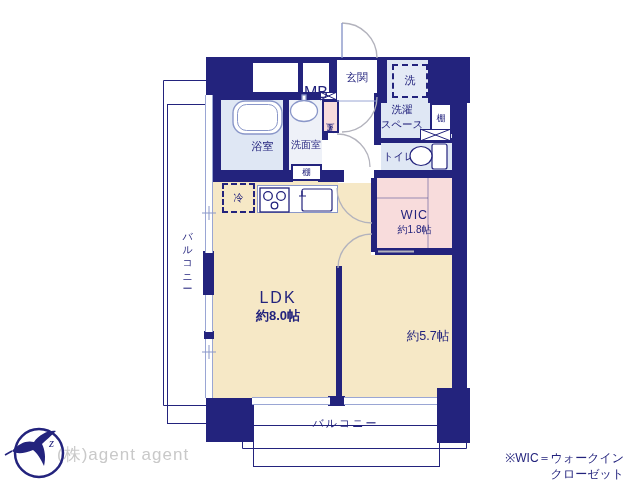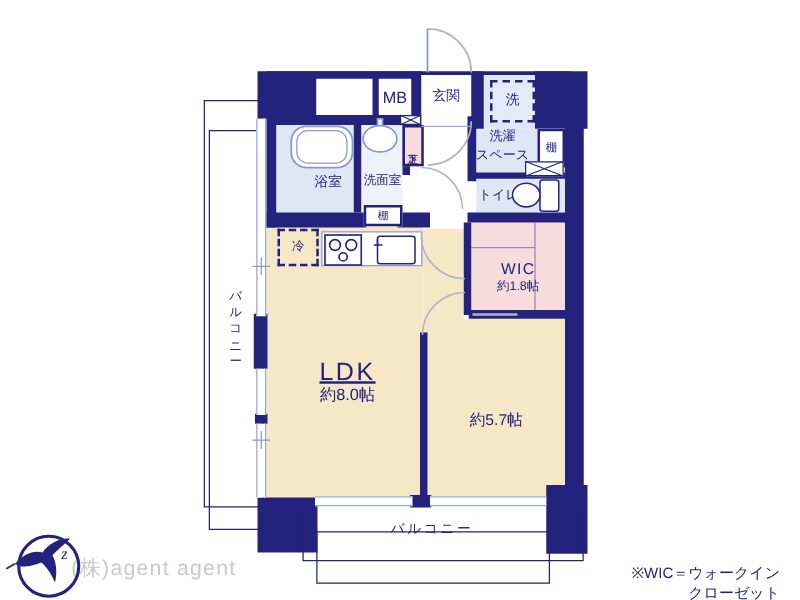--- a/index.html
+++ b/index.html
@@ -85,32 +85,32 @@
   <div class="lbl" style="left:222px;top:183px;width:33px;height:30px;font-size:10px;">冷</div>
 
   <div class="box" style="left:392px;top:64px;width:36px;height:34px;background:#e4eaf6;border:2px dashed var(--navy);"></div>
   <div class="lbl" style="left:392px;top:64px;width:36px;height:34px;font-size:11px;">洗</div>
 
   <div class="box" style="left:320px;top:92px;width:17px;height:8px;background:#fff;border:1px solid var(--navy);"></div>
   <div class="box" style="left:420px;top:129px;width:31px;height:12px;background:#fff;border:1.5px solid var(--navy);"></div>
 
   <div class="box" style="left:257px;top:185px;width:81px;height:28px;background:#fff;border:1px solid var(--fixture_stroke);"></div>
 
-  <div class="lbl" style="left:303px;top:63px;width:26px;height:29px;font-size:13px;">MB</div>
+  <div class="lbl" style="left:303px;top:78px;width:26px;height:29px;font-size:16px;">MB</div>
   <div class="lbl" style="left:337px;top:70px;width:40px;height:16px;font-size:11px;">玄関</div>
   <div class="lbl" style="left:372px;top:102px;width:60px;height:15px;font-size:10.5px;">洗濯</div>
   <div class="lbl" style="left:372px;top:117px;width:60px;height:15px;font-size:10.5px;">スペース</div>
   <div class="lbl" style="left:379px;top:149px;width:40px;height:14px;font-size:10.5px;">トイレ</div>
   <div class="lbl" style="left:287px;top:138px;width:38px;height:13px;font-size:10px;">洗面室</div>
   <div class="lbl" style="left:240px;top:140px;width:45px;height:14px;font-size:11px;">浴室</div>
   <div class="lbl" style="left:377px;top:207px;width:75px;height:16px;font-size:12.5px;letter-spacing:1px;">WIC</div>
   <div class="lbl" style="left:377px;top:223px;width:75px;height:13px;font-size:10px;">約1.8帖</div>
-  <div class="lbl" style="left:213px;top:288px;width:130px;height:20px;font-size:20px;letter-spacing:2px;text-decoration:underline;">LDK</div>
-  <div class="lbl" style="left:213px;top:308px;width:130px;height:16px;font-size:13px;">約8.0帖</div>
-  <div class="lbl" style="left:342px;top:329px;width:110px;height:15px;font-size:12.5px;">約5.7帖</div>
+  <div class="lbl" style="left:213px;top:288px;width:130px;height:20px;font-size:16px;letter-spacing:2px;">LDK</div>
+  <div class="lbl" style="left:213px;top:308px;width:130px;height:16px;font-size:13px;font-weight:bold;">約8.0帖</div>
+  <div class="lbl" style="left:342px;top:329px;width:110px;height:15px;font-size:12.5px;padding-left:31px;">約5.7帖</div>
 
   <div class="lbl" style="left:57px;top:443px;width:160px;height:24px;font-size:17px;letter-spacing:1px;
               color:var(--company_text_gray);justify-content:flex-start;">(株)agent agent</div>
   <div class="abs" style="right:16px;top:431px;text-align:right;color:var(--navy);font-size:12px;line-height:1.3;z-index:4;">
     <div>※WIC＝ウォークイン</div>
     <div>クローゼット</div>
   </div>
 
   <svg class="overlay" width="640" height="480" viewBox="0 0 640 480">
 

